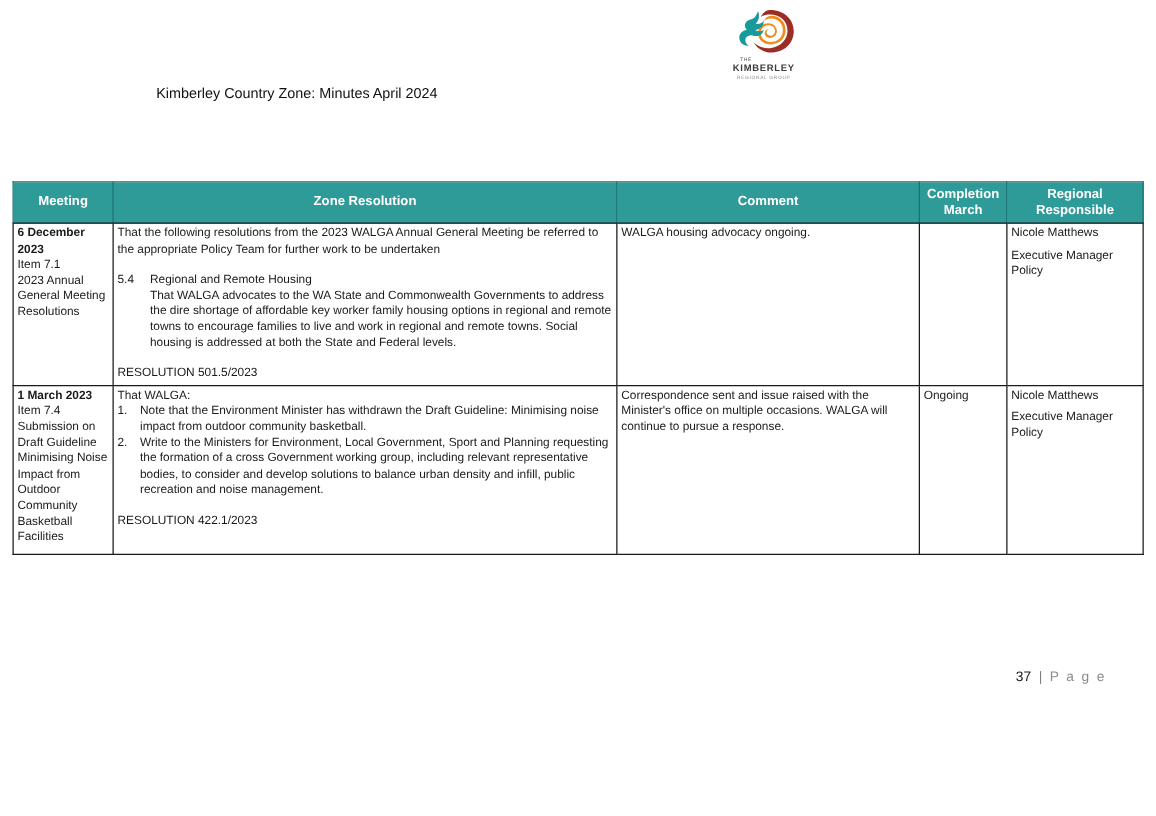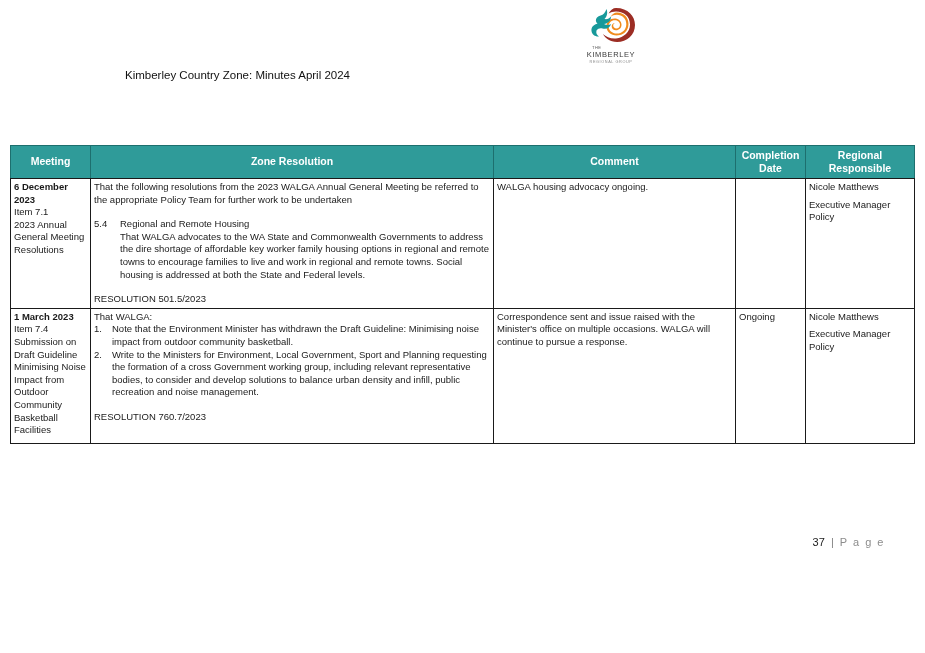--- a/index.html
+++ b/index.html
@@ -18,21 +18,21 @@
     width: 56px;
     text-align: center;
   }
   .logo-graphic { display: block; margin: 0 auto; }
   .logo-the {
     font-size: 4px; color: #555; letter-spacing: 0.5px;
     text-align: left; padding-left: 9px; margin-top: 1px;
   }
   .logo-name {
     font-size: 7.5px; color: #3b3b3b; letter-spacing: 0.6px;
-    font-weight: 400; margin-top: 0px;
+    font-weight: 700; margin-top: 0px;
   }
   .logo-sub {
     font-size: 3.8px; color: #8a8a8a; letter-spacing: 0.6px; margin-top: 1px;
   }
   .doc-title {
     position: absolute;
     left: 125px; top: 69px;
     font-size: 11.5px;
     color: #111;
   }
@@ -141,21 +141,21 @@
       <col class="c-resolution">
       <col class="c-comment">
       <col class="c-date">
       <col class="c-officer">
   </colgroup>
   <thead>
     <tr>
       <th>Meeting</th>
       <th>Zone Resolution</th>
       <th>Comment</th>
-      <th>Completion Date</th>
+      <th>Completion March</th>
       <th>Regional Responsible</th>
     </tr>
   </thead>
   <tbody>
 
     <tr class="row-1">
       <td class="meeting-cell">
         <div class="b">6 December 2023</div>
         <div>Item 7.1</div>
         <div>2023 Annual General Meeting Resolutions</div>
@@ -189,21 +189,21 @@
         <div>That WALGA:</div>
         <div class="num-item">
           <span class="marker">1.</span>
           <span>Note that the Environment Minister has withdrawn the Draft Guideline: Minimising noise impact from outdoor community basketball.</span>
         </div>
         <div class="num-item">
           <span class="marker">2.</span>
           <span>Write to the Ministers for Environment, Local Government, Sport and Planning requesting the formation of a cross Government working group, including relevant representative bodies, to consider and develop solutions to balance urban density and infill, public recreation and noise management.</span>
         </div>
         <div class="gap"></div>
-        <div>RESOLUTION 760.7/2023</div>
+        <div>RESOLUTION 422.1/2023</div>
       </td>
       <td>Correspondence sent and issue raised with the Minister's office on multiple occasions. WALGA will continue to pursue a response.</td>
       <td>Ongoing</td>
       <td>
         <div>Nicole Matthews</div>
         <div class="gap-sm"></div>
         <div>Executive Manager Policy</div>
       </td>
     </tr>
   </tbody>

